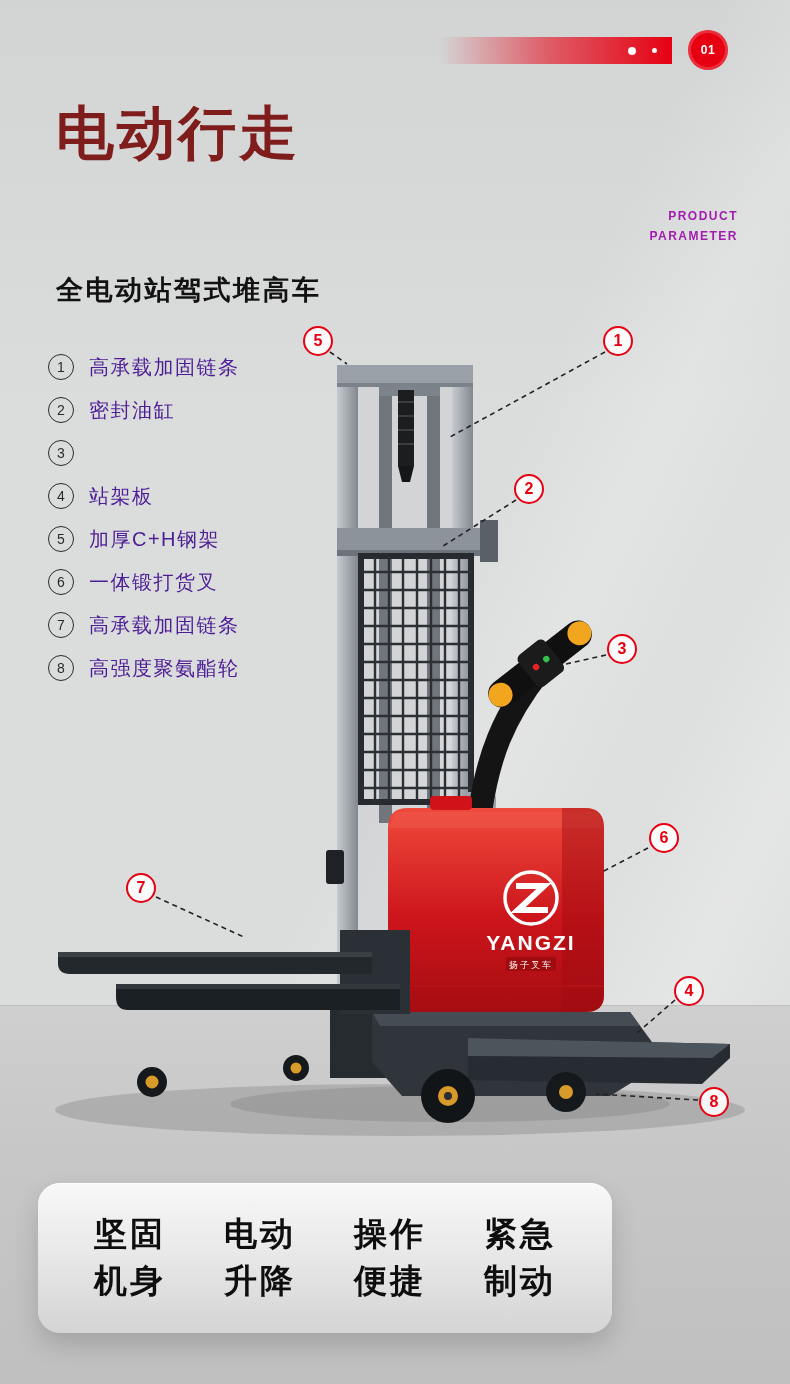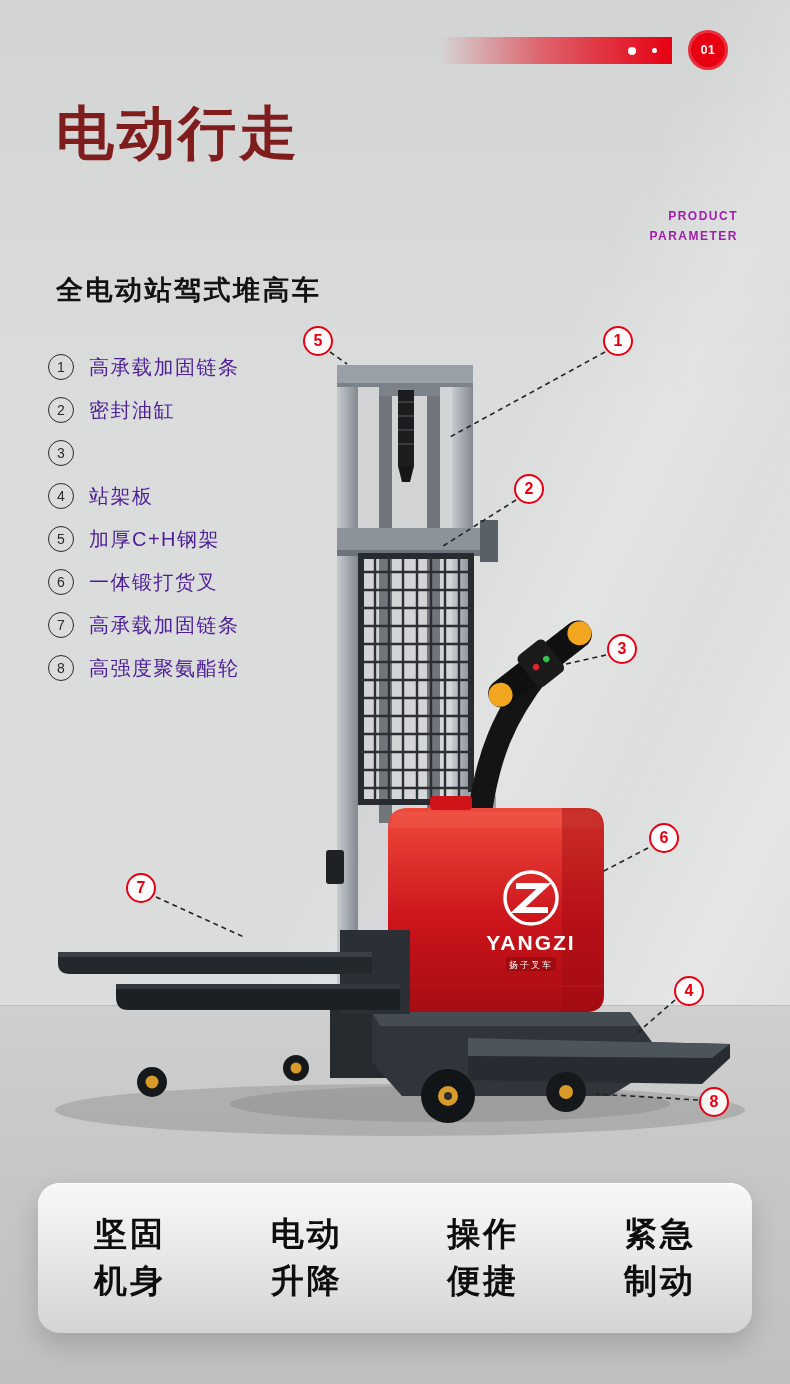--- a/index.html
+++ b/index.html
@@ -56,21 +56,21 @@
     position:absolute;width:30px;height:30px;border:2px solid #e60012;border-radius:50%;
     box-sizing:border-box;background:rgba(255,255,255,0.88);color:#e60012;
     display:flex;align-items:center;justify-content:center;
     font-size:16px;font-weight:700;z-index:6;
   }
   .leader-svg,.truck-svg{position:absolute;left:0;top:0;pointer-events:none;}
   .truck-svg{z-index:3;}
   .leader-svg{z-index:5;}
   
   .bottom-panel{
-    position:absolute;left:38px;top:1183px;width:714px;height:150px;border-radius:22px;
+    position:absolute;left:38px;top:1183px;width:574px;height:150px;border-radius:22px;
     background:linear-gradient(180deg,#f8f8f8 0%,#e9e9e9 45%,#d4d4d4 100%);
     box-shadow:0 12px 26px rgba(0,0,0,0.16), inset 0 1px 0 rgba(255,255,255,0.85);
     display:flex;align-items:center;justify-content:space-between;
     padding:8px 56px;box-sizing:border-box;z-index:7;
   }
   .highlight{text-align:center;font-size:33px;font-weight:800;color:#0e0e0e;
     line-height:1.42;letter-spacing:3px;}
 </style>
 </head>
 <body>

